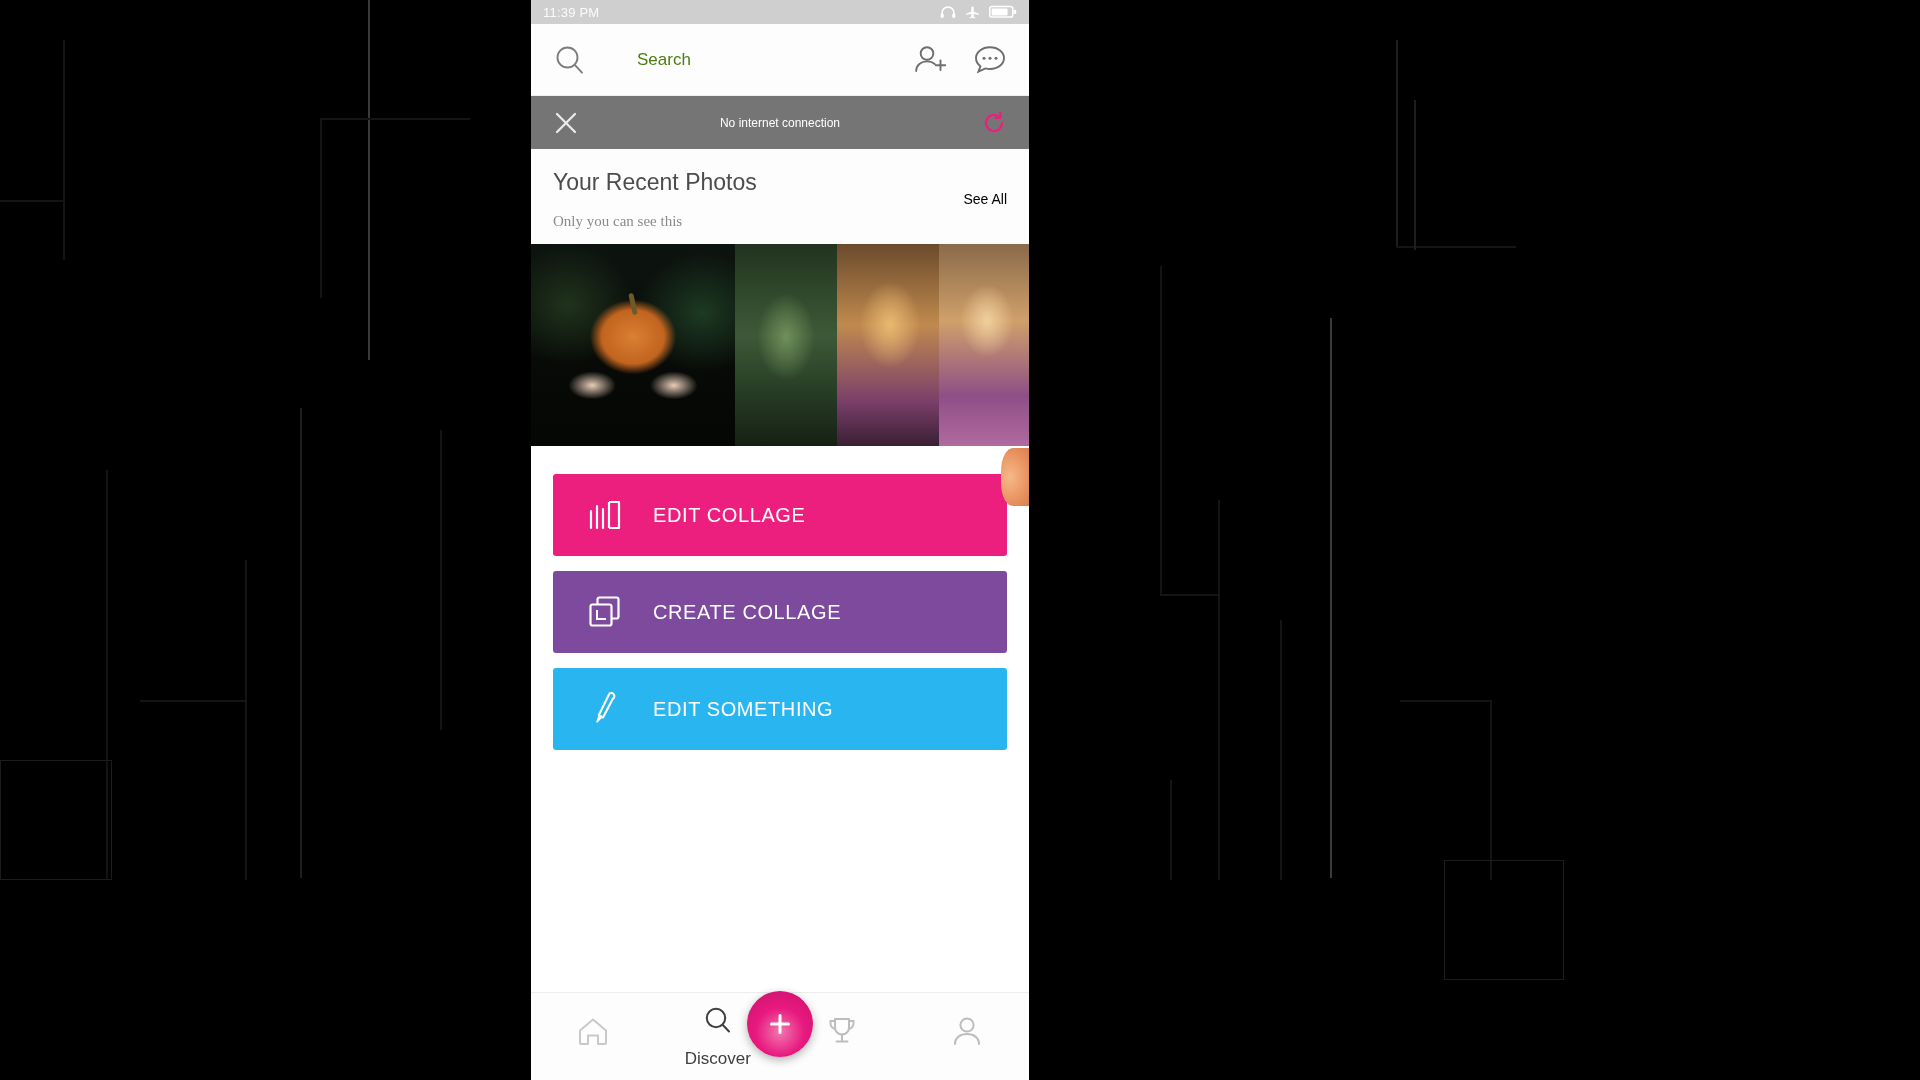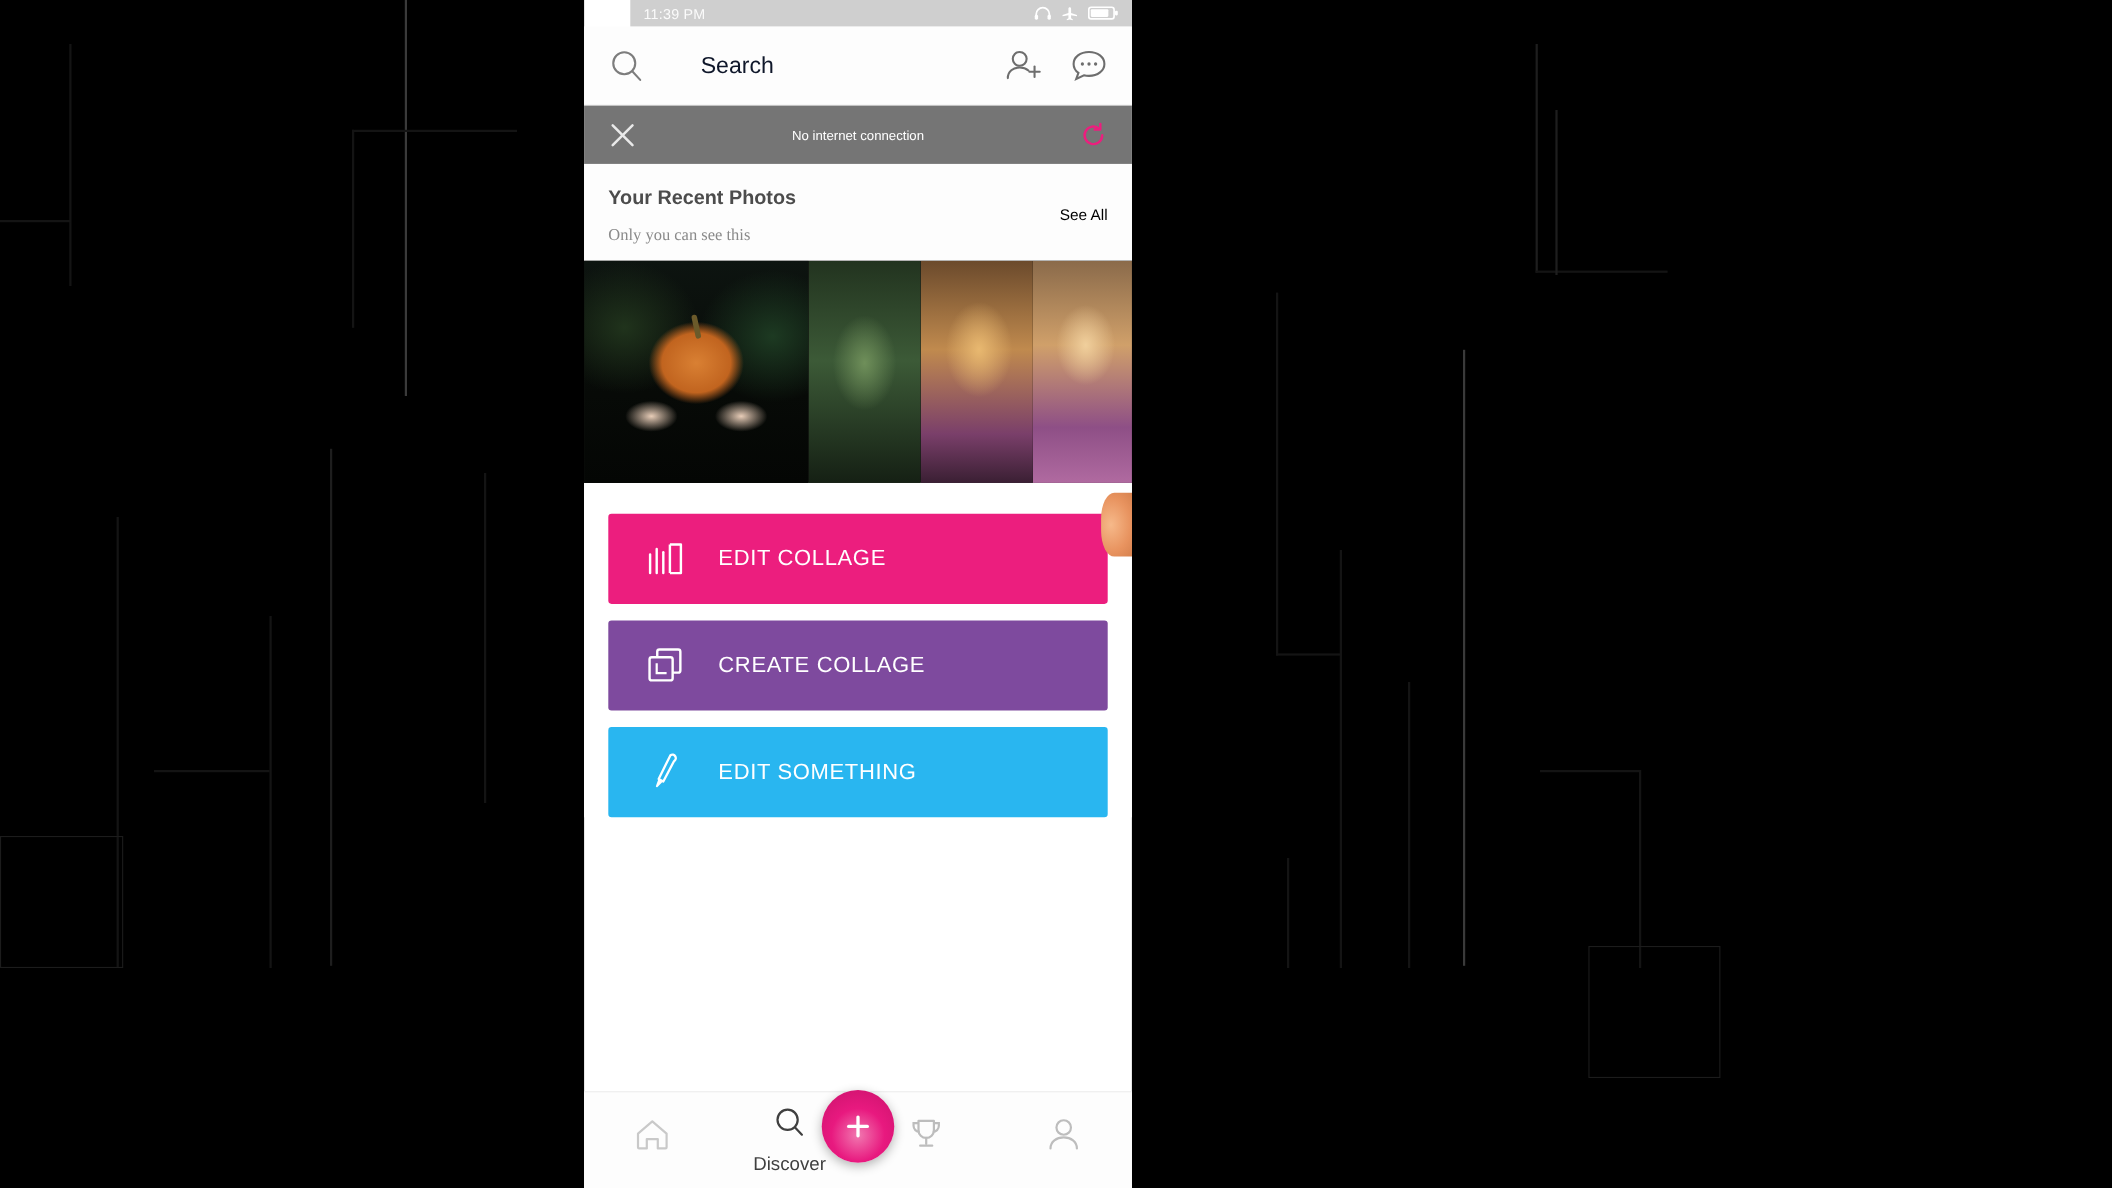--- a/index.html
+++ b/index.html
@@ -15,53 +15,53 @@
 
   
   #phone {
     position:absolute; left:531px; top:0; width:498px; height:1080px;
     background:#ffffff; overflow:hidden;
   }
 
   
   #statusbar {
     height:24px; background:#cfcfcf; display:flex; align-items:center;
-    padding:0 12px; color:#ffffff; font-size:13px; position:relative;margin-left:42px;
+    padding:0 12px; color:#ffffff; font-size:13px; position:relative;
   }
   #statusbar .clock { font-size:13px; color:#fbfbfb; letter-spacing:.2px; }
   #statusbar .sysicons { margin-left:auto; display:flex; align-items:center; gap:9px; }
   .sysicon { display:block; }
 
   
   #searchbar {
     height:72px; background:#fdfdfd; display:flex; align-items:center;
     padding:0 22px; gap:18px; border-bottom:1px solid #f0f0f0;
   }
   #searchbar .sq { width:34px; height:34px; flex:0 0 34px; }
-  #searchbar .placeholder { font-size:21px; color:#0f172a; flex:1; padding-left:32px; }
+  #searchbar .placeholder { font-size:17px; color:#4d7c0f; flex:1; padding-left:32px; }
   #searchbar .acts { display:flex; align-items:center; gap:24px; }
 
   
   #banner {
     height:53px; background:#757575; display:flex; align-items:center;
     padding:0 22px; position:relative;
   }
   #banner .close { width:26px; height:26px; flex:0 0 26px; cursor:pointer; }
   #banner .msg {
     position:absolute; left:0; right:0; text-align:center;
     font-size:12px; color:#ffffff; pointer-events:none;
   }
   #banner .retry { margin-left:auto; width:26px; height:26px; z-index:2; }
 
   
   #recents-head {
     background:#fdfdfd; padding:18px 22px 14px 22px;
     display:flex; align-items:flex-start;
   }
-  #recents-head .ttl { font-size:18px; font-weight:bold; color:#4c4c4c; line-height:1.35; }
+  #recents-head .ttl { font-size:23px; font-weight:normal; color:#4c4c4c; line-height:1.35; }
   #recents-head .sub { font-size:15px; color:#8a8a8a; margin-top:15px;font-family:Liberation Serif, serif; }
   #recents-head .seeall {
     margin-left:auto; font-size:14px; color:#000000; align-self:center; cursor:pointer;
   }
 
   
   #strip { height:202px; display:flex; overflow:hidden; background:#111; }
   .ph { position:relative; height:202px; flex:0 0 auto; overflow:hidden; }
   .ph.p1 { width:204px; background:#0a0d09; }
   .ph.p2 { width:102px; }

